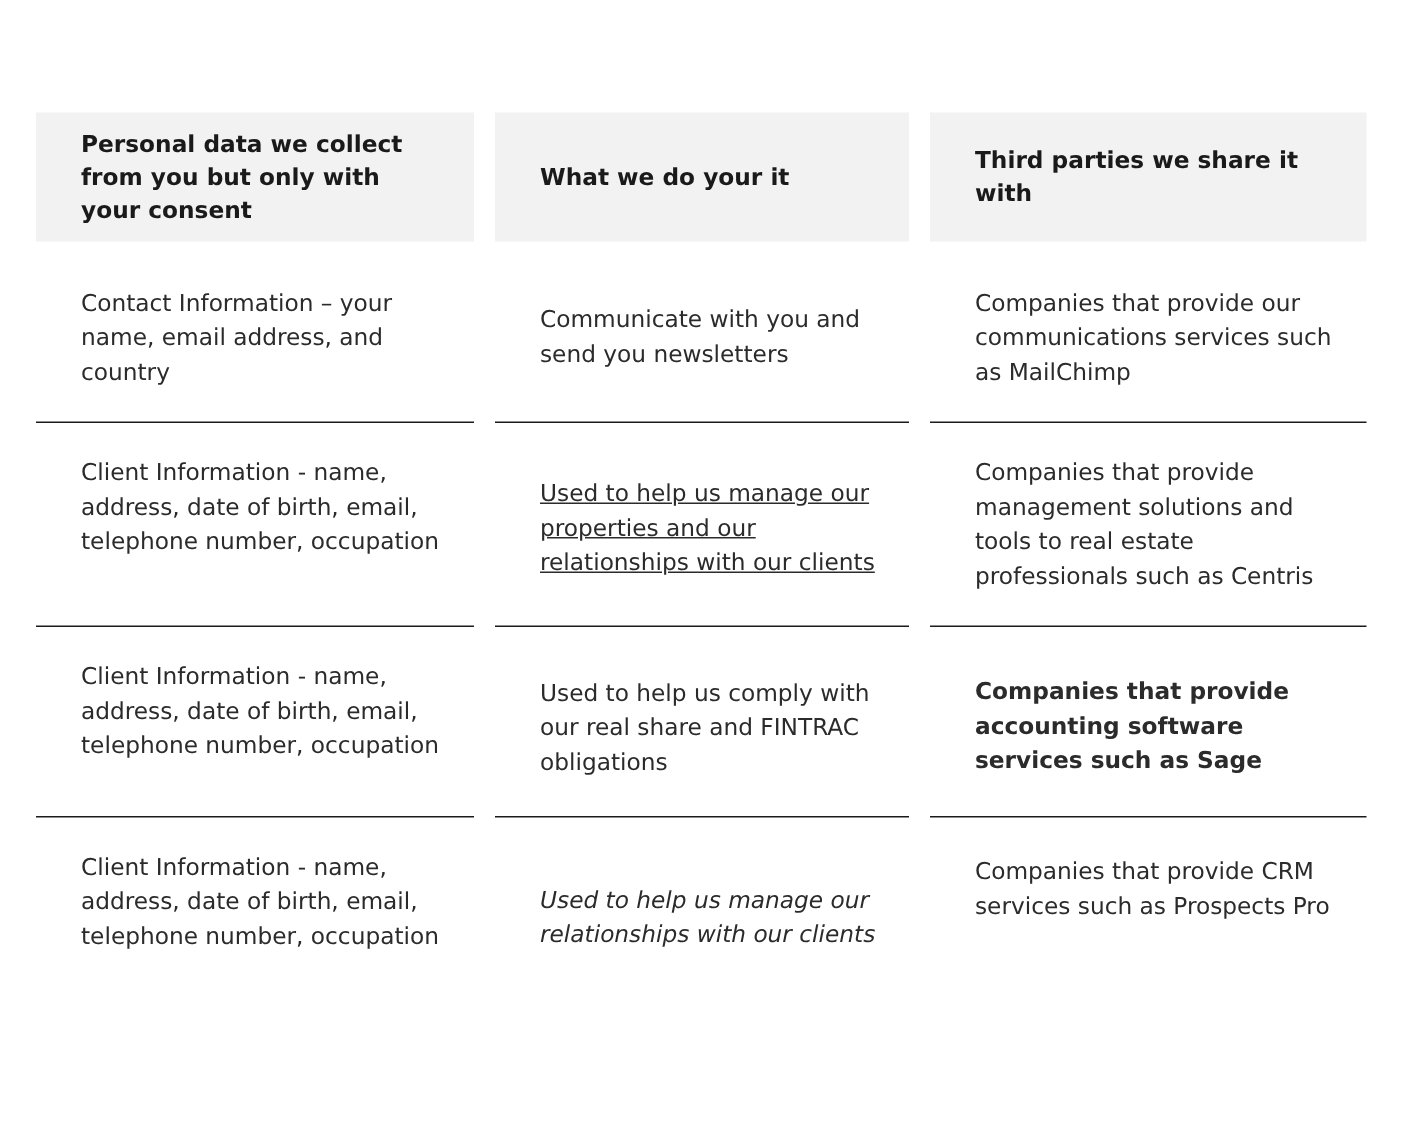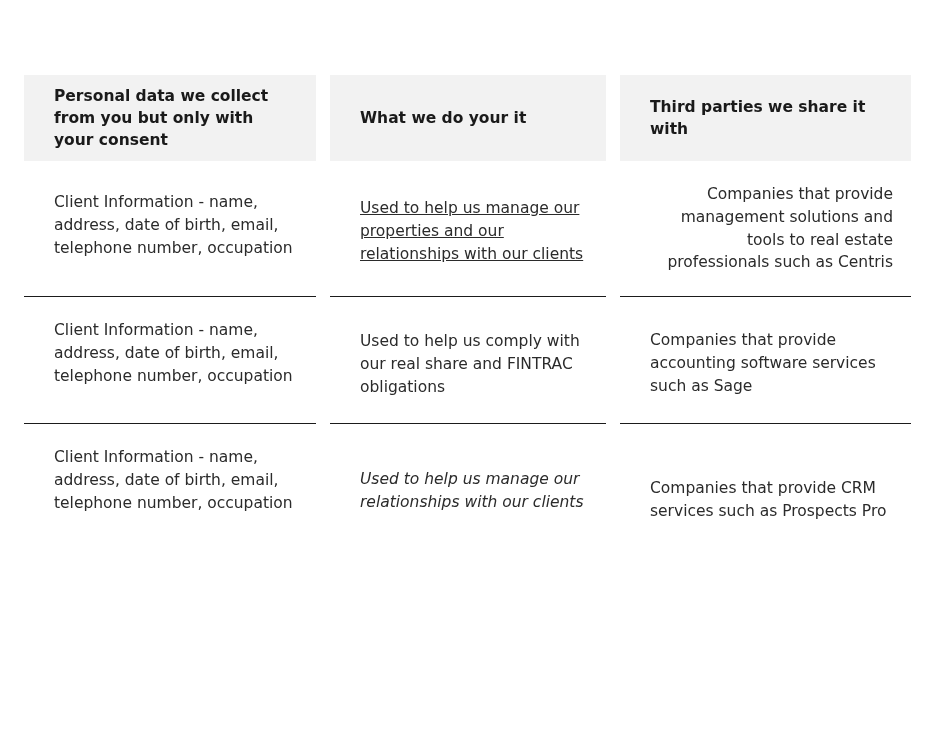--- a/index.html
+++ b/index.html
@@ -73,25 +73,25 @@
   tbody tr td.cell-c {
     padding-top: 33px;
   }
   tbody tr:first-child td.cell-b {
     padding-top: 41px;
   }
   tbody tr:first-child td.cell-c {
     padding-top: 30px;
   }
   tbody tr.r2 td.cell-b { padding-top: 36px; text-decoration: underline; }
-  tbody tr.r2 td.cell-c { padding-top: 22px; text-align: right; }
+  tbody tr.r2 td.cell-c { padding-top: 22px; }
   tbody tr.r3 td.cell-b { padding-top: 33px; }
-  tbody tr.r3 td.cell-c { padding-top: 32px; }
+  tbody tr.r3 td.cell-c { padding-top: 32px; font-weight: bold; }
   tbody tr.r4 td.cell-b { padding-top: 44px; font-style: italic; }
-  tbody tr.r4 td.cell-c { padding-top: 53px; }
+  tbody tr.r4 td.cell-c { padding-top: 25px; }
 
   tbody tr.r1 td { height: 106px; }
   tbody tr.r2 td { height: 126px; }
   tbody tr.r3 td { height: 127px; }
   tbody tr.r4 td { height: 126px; border-bottom: none; }
 
   tbody tr.r4 td.cell-a { padding-bottom: 0; }
 </style>
 </head>
 <body>
@@ -104,20 +104,25 @@
       <col class="col-c">
     </colgroup>
     <thead>
       <tr>
         <th class="th-a">Personal data we collect from you but only with your consent</th>
         <th class="th-b">What we do your it</th>
         <th class="th-c">Third parties we share it with</th>
       </tr>
     </thead>
     <tbody>
+      <tr class="r1">
+        <td class="cell-a">Contact Information – your name, email address, and country</td>
+        <td class="cell-b">Communicate with you and send you newsletters</td>
+        <td class="cell-c">Companies that provide our communications services such as MailChimp</td>
+      </tr>
       <tr class="r2">
         <td class="cell-a">Client Information - name, address, date of birth, email, telephone number, occupation</td>
         <td class="cell-b">Used to help us manage our properties and our relationships with our clients</td>
         <td class="cell-c">Companies that provide management solutions and tools to real estate professionals such as Centris</td>
       </tr>
       <tr class="r3">
         <td class="cell-a">Client Information - name, address, date of birth, email, telephone number, occupation</td>
         <td class="cell-b">Used to help us comply with our real share and FINTRAC obligations</td>
         <td class="cell-c">Companies that provide accounting software services such as Sage</td>
       </tr>

